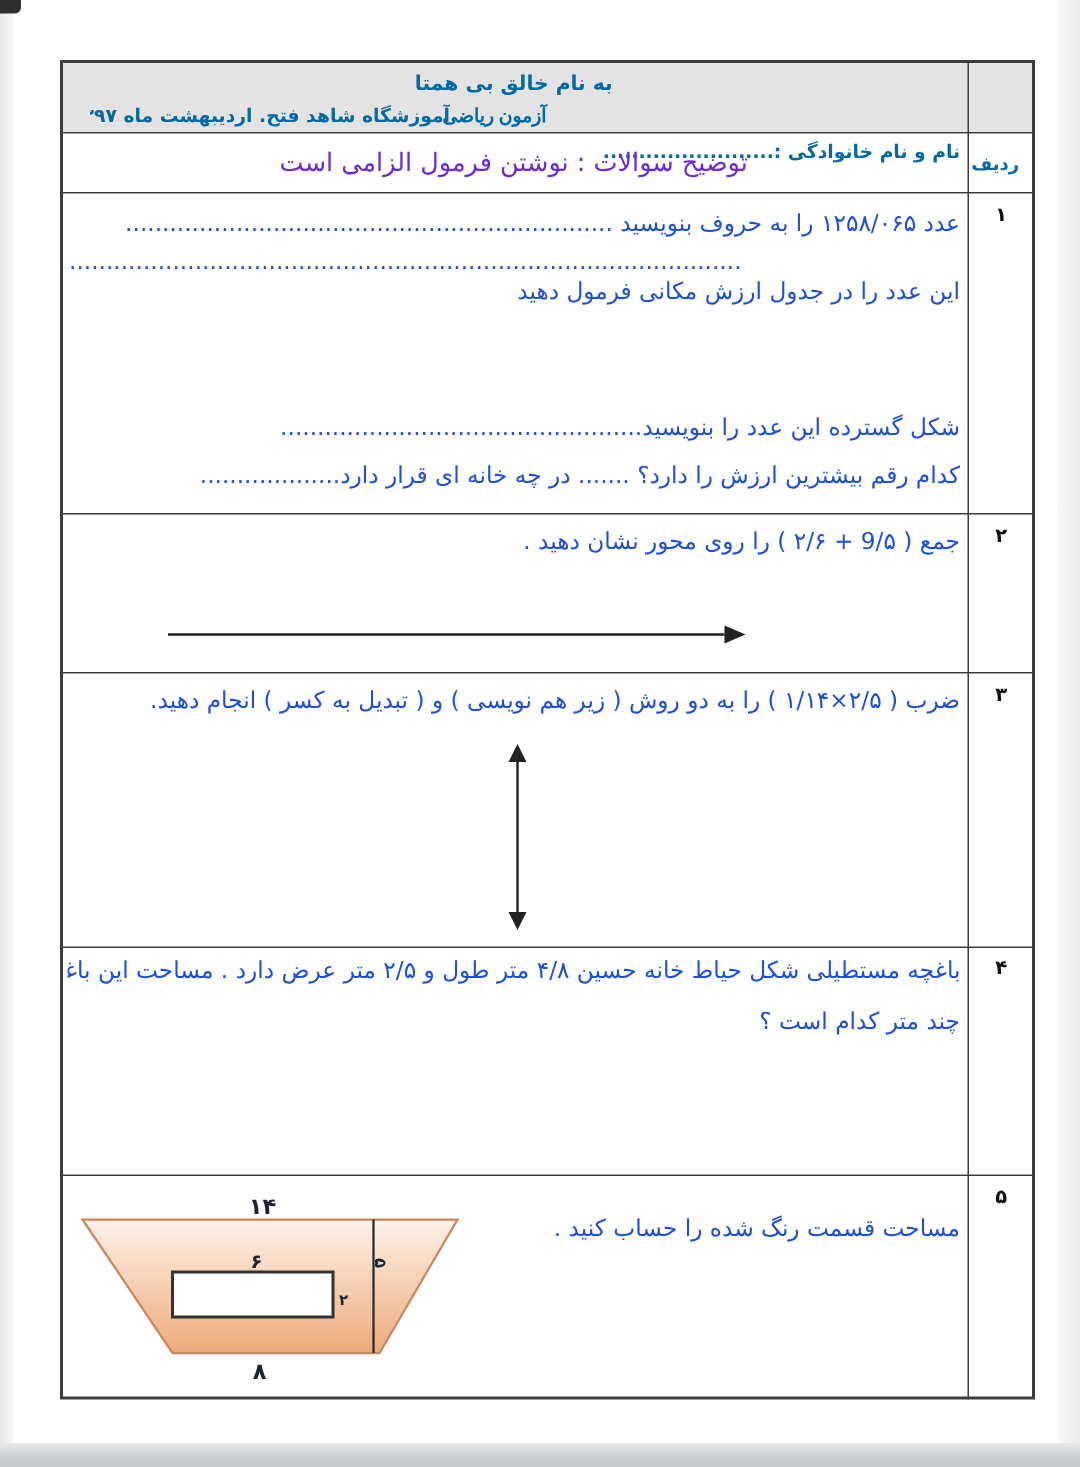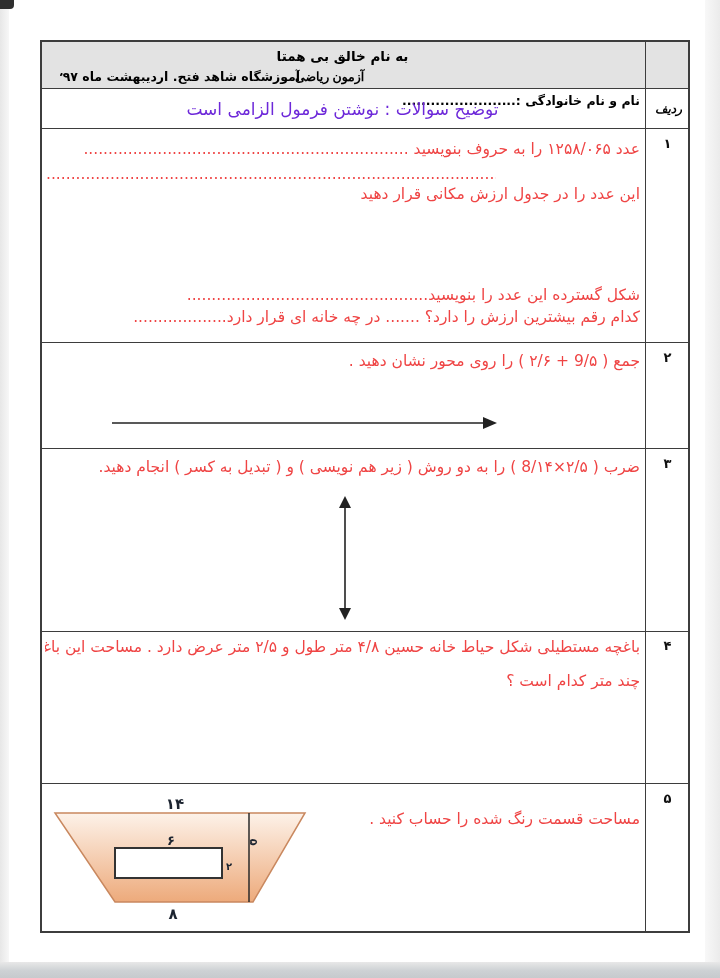--- a/index.html
+++ b/index.html
@@ -10,27 +10,27 @@
   .edge-left{left:0;top:0;width:9px;height:978px;background:linear-gradient(90deg,#e7e7e7,#f7f7f7);}
   .edge-right{left:705px;top:0;width:15px;height:978px;background:linear-gradient(270deg,#ebebeb,#f8f8f8);}
   .bottom-band{left:0;top:962px;width:720px;height:16px;background:linear-gradient(#e8e8e8 0%,#cdd1d4 55%,#c6cacd 100%);}
   .corner-mark{left:0;top:0;width:14px;height:9px;background:#2f2f2f;border-radius:0 0 4px 0;}
   
   .table-outer{left:40px;top:40px;width:650px;height:893px;border:2px solid #3d3d3d;box-sizing:border-box;background:#ffffff;}
   .header-fill{left:42px;top:42px;width:646px;height:46px;}
   .vline{top:40px;left:645px;width:0;height:893px;border-left:1.5px solid #3d3d3d;}
   .hline{left:40px;width:650px;height:0;border-top:1.5px solid #3d3d3d;}
   
-  .txt{direction:rtl;text-align:right;font-size:15.5px;line-height:22px;color:#ef4444;white-space:nowrap;overflow:hidden;}
+  .txt{direction:rtl;text-align:right;font-size:15.5px;line-height:22px;color:#1d4ed8;white-space:nowrap;overflow:hidden;}
   .body-line{left:45px;width:595px;}
   .dots-ltr{direction:ltr;text-align:left;}
-  .hdr{font-weight:bold;color:#000000;}
+  .hdr{font-weight:bold;color:#0369a1;}
   .bismillah{left:40px;width:605px;text-align:center;font-size:13.5px;}
   .hdr-row{font-size:12.5px;}
-  .radif-cell{left:645px;width:37px;font-style:italic;}
+  .radif-cell{left:645px;width:37px;text-align:center;}
   .instruction{left:40px;width:605px;text-align:center;font-size:17px;color:#6d28d9;}
   .qnum{left:645px;width:45px;text-align:center;font-weight:bold;font-size:13px;color:#101010;}
   svg{position:absolute;overflow:visible;}
   svg text{font-family:"DejaVu Sans",sans-serif;fill:#1c2430;}
 </style>
 </head>
 <body>
 
 <div class="abs edge-left"></div>
 <div class="abs edge-right"></div>
@@ -55,31 +55,31 @@
 <div class="abs txt instruction" style="top:98px;">توضیح سوالات : نوشتن فرمول الزامی است</div>
 
 <div class="abs txt qnum" style="top:133px;">۱</div>
 <div class="abs txt qnum" style="top:347px;">۲</div>
 <div class="abs txt qnum" style="top:453px;">۳</div>
 <div class="abs txt qnum" style="top:635px;">۴</div>
 <div class="abs txt qnum" style="top:788px;">۵</div>
 
 <div class="abs txt body-line" style="top:138px;">عدد ۱۲۵۸/۰۶۵ را به حروف بنویسید ..................................................................</div>
 <div class="abs txt dots-ltr" style="left:46px;top:163px;width:450px;">....................................................................................................</div>
-<div class="abs txt body-line" style="top:183px;">این عدد را در جدول ارزش مکانی قرار دهید</div>
-<div class="abs txt body-line" style="top:274px;margin-top:10px;">شکل گسترده این عدد را بنویسید.................................................</div>
+<div class="abs txt body-line" style="top:183px;">این عدد را در جدول ارزش مکانی فرمول دهید</div>
+<div class="abs txt body-line" style="top:274px;">شکل گسترده این عدد را بنویسید.................................................</div>
 <div class="abs txt body-line" style="top:306px;">کدام رقم بیشترین ارزش را دارد؟ ....... در چه خانه ای قرار دارد...................</div>
 
 <div class="abs txt body-line" style="top:350px;">جمع ( 9/۵ + ۲/۶ ) را روی محور نشان دهید .</div>
 <svg style="left:100px;top:410px;" width="404" height="26" viewBox="0 0 404 26">
   <line x1="12" y1="13" x2="383" y2="13" stroke="#222222" stroke-width="1.6"></line>
   <polygon points="383,7 397,13 383,19" fill="#222222"></polygon>
 </svg>
 
-<div class="abs txt body-line" style="top:456px;">ضرب ( ۲/۵×8/۱۴ ) را به دو روش ( زیر هم نویسی ) و ( تبدیل به کسر ) انجام دهید.</div>
+<div class="abs txt body-line" style="top:456px;">ضرب ( ۲/۵×۱/۱۴ ) را به دو روش ( زیر هم نویسی ) و ( تبدیل به کسر ) انجام دهید.</div>
 <svg style="left:332px;top:494px;" width="26" height="128" viewBox="0 0 26 128">
   <line x1="13" y1="12" x2="13" y2="116" stroke="#222222" stroke-width="1.6"></line>
   <polygon points="7,14 13,2 19,14" fill="#222222"></polygon>
   <polygon points="7,114 13,126 19,114" fill="#222222"></polygon>
 </svg>
 
 <div class="abs txt body-line" style="top:636px;">باغچه مستطیلی شکل حیاط خانه حسین ۴/۸ متر طول و ۲/۵ متر عرض دارد . مساحت این باغچه</div>
 <div class="abs txt body-line" style="top:670px;">چند متر کدام است ؟</div>
 
 <div class="abs txt body-line" style="top:808px;">مساحت قسمت رنگ شده را حساب کنید .</div>

